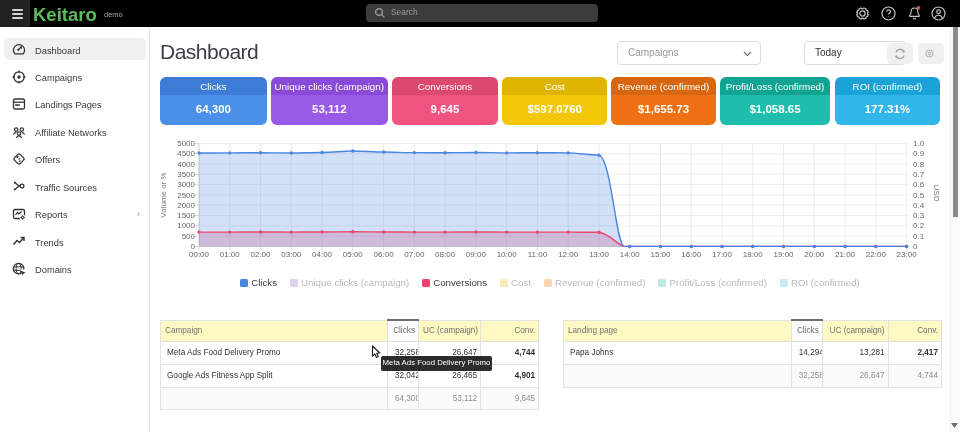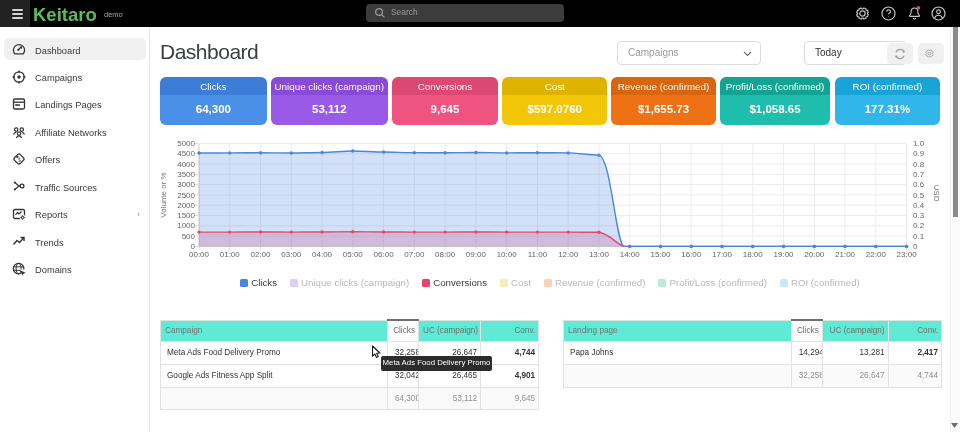--- a/index.html
+++ b/index.html
@@ -5,21 +5,21 @@
 * { margin:0; padding:0; box-sizing:border-box; }
 html,body { width:960px; height:432px; overflow:hidden; font-family:"Liberation Sans", sans-serif; background:#fff; }
 
 
 #topbar { position:absolute; left:0; top:0; width:960px; height:27px; background:#000000; }
 #topbar .corner { position:absolute; left:0; top:0; width:30px; height:27px; background:#222222; }
 #burger { position:absolute; left:12px; top:9px; width:11px; height:10px; }
 #burger div { height:1.5px; background:#d4d4d4; margin-bottom:2.5px; border-radius:1px; }
 #logo { position:absolute; left:33px; top:4px; font-size:18.5px; font-weight:800; color:#5cbb5c; }
 #demo { position:absolute; left:104px; top:10px; font-size:7.5px; color:#a8a8a8; }
-#search { position:absolute; left:366px; top:4px; width:198px; height:17.5px; background:#3c3c3c; border-radius:4px; color:#9a9a9a; font-size:8.4px; line-height:17.5px; }
+#search { position:absolute; left:366px; top:4px; width:232px; height:17.5px; background:#3c3c3c; border-radius:4px; color:#9a9a9a; font-size:8.4px; line-height:17.5px; }
 #search span.txt { position:absolute; left:25px; top:0; }
 .topicon { position:absolute; top:5px; width:17px; height:17px; }
 
 
 #sidebar { position:absolute; left:0; top:27px; width:150px; height:405px; background:#fff; border-right:1px solid #e4e4e4; }
 .sitem { position:absolute; left:4px; width:142px; height:22px; border-radius:5px; }
 .sitem.active { background:#f0f0f0; }
 .sitem .ic { position:absolute; left:8px; top:4px; width:14px; height:14px; }
 .sitem .lb { position:absolute; left:31px; top:1.3px; line-height:22px; font-size:9.3px; color:#383838; }
 .sitem .chev { position:absolute; right:6px; top:0; line-height:22px; font-size:9px; color:#8a8a8a; }
@@ -41,21 +41,21 @@
 
 #legend { position:absolute; left:160px; top:277px; width:780px; display:flex; justify-content:center; gap:13px; font-size:9.7px; }
 .litem { display:flex; align-items:center; gap:3px; }
 .lsq { width:8px; height:8px; border-radius:1.5px; }
 .lon { color:#3a3a3a; }
 .loff { color:#b9b9b9; }
 
 
 table { border-collapse:collapse; position:absolute; table-layout:fixed; font-size:8.2px; color:#333; background:#fff; }
 td,th { border:1px solid #e2e2e2; padding:0 3px 0 6px; height:22.9px; font-weight:400; overflow:hidden; white-space:nowrap; }
-th { background:#5eead4; color:#757575; text-align:left; padding-left:4px; height:21.3px; }
+th { background:#fef9c3; color:#757575; text-align:left; padding-left:4px; height:21.3px; }
 .num { text-align:right; }
 th.num { color:#707070; }
 .trow td { color:#333; }
 .total td { background:#fafafa; color:#8f8f8f; }
 th.sorted { border-top:2px solid #6f6f6f; background:#fbfbfb; }
 td.bold { font-weight:700; }
 .clipnum { padding-right:0 !important; } .clipnum div { margin-right:-2px; text-align:right; }
 
 
 #tooltip { position:absolute; left:381px; top:356px; width:111px; height:14.5px; background:rgba(15,15,15,0.88); border-radius:2px; color:#fff; font-size:7.8px; line-height:14.5px; text-align:center; z-index:30; white-space:nowrap; }

